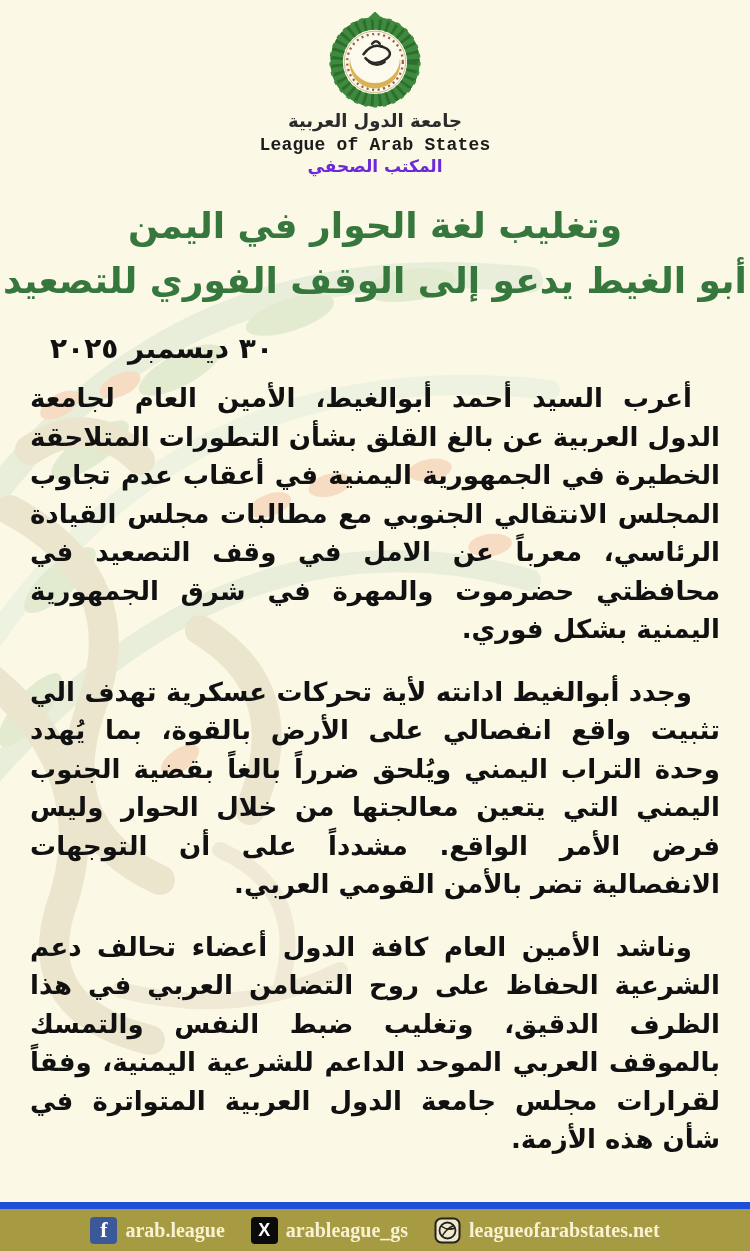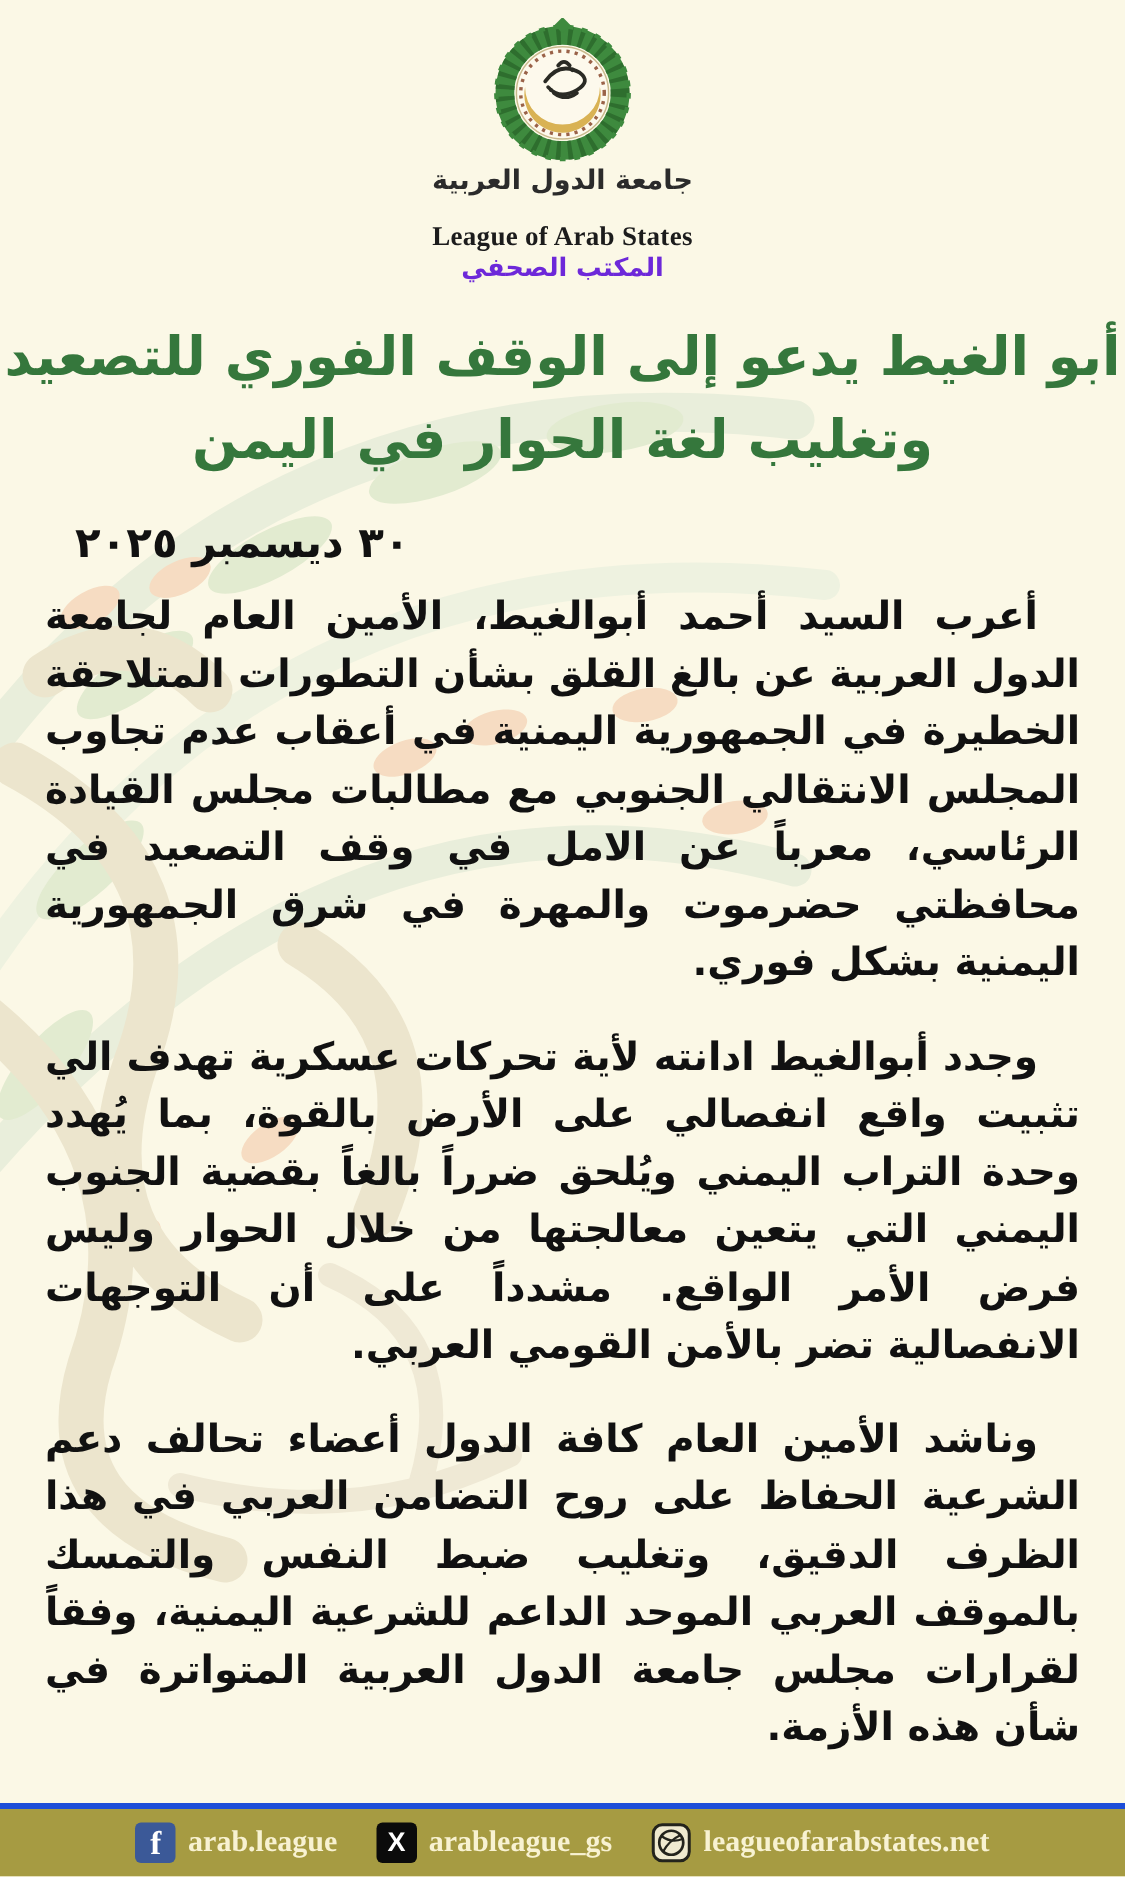--- a/index.html
+++ b/index.html
@@ -22,22 +22,22 @@
   .header { text-align:center; padding-top:12px; }
   .emblem { width:96px; height:96px; display:block; margin:0 auto; }
   .org-ar {
     font-size:18px; font-weight:bold; color:#2b2b2b;
     margin-top:2px; direction:rtl;
     font-family:"DejaVu Sans", sans-serif;
     text-align:center;
   }
   .org-en {
     font-size:18px; font-weight:bold; color:#1c1c1c;
-    font-family:Liberation Serif, serif;
-    margin-top:16px; letter-spacing:.2px;
+    font-family:Liberation Mono, monospace;
+    margin-top:4px; letter-spacing:.2px;
   }
   .office {
     font-size:17px; font-weight:bold; color:#6d28d9;
     margin-top:1px; direction:rtl;
   }
   
   .title {
     margin-top:22px;
     text-align:center; direction:rtl;
     color:#35773c; font-weight:bold;
@@ -61,21 +61,21 @@
     line-height:38.5px;
     text-align:justify;
     text-indent:28px;
     margin-bottom:24px;
   }
   
   .footer {
     position:absolute; left:0; bottom:0;
     width:750px; height:49px;
     background:#a69b42;
-    border-top:4px solid #1d4ed8;
+    border-top:7px solid #1d4ed8;
     display:flex; align-items:center; justify-content:center;
     gap:26px;
     z-index:2;
   }
   .social {
     display:flex; align-items:center; gap:8px;
     color:#f8f2d2;
     font-family:"Liberation Serif", serif;
     font-weight:bold; font-size:20px;
     cursor:pointer; white-space:nowrap;
@@ -168,22 +168,22 @@
       </g>
       <circle cx="57" cy="36" r="1.6" fill="#2a2a24"></circle>
       <circle cx="42" cy="50" r="1.4" fill="#2a2a24"></circle>
     </svg>
     <div class="org-ar">جامعة الدول العربية</div>
     <div class="org-en">League of Arab States</div>
     <div class="office">المكتب الصحفي</div>
   </div>
 
   <div class="title">
+    <div>وتغليب لغة الحوار في اليمن</div>
     <div>أبو الغيط يدعو إلى الوقف الفوري للتصعيد</div>
-    <div>وتغليب لغة الحوار في اليمن</div>
   </div>
 
   <div class="date">٣٠ ديسمبر ٢٠٢٥</div>
 
   <div class="body-text">
     <p>أعرب السيد أحمد أبوالغيط، الأمين العام لجامعة الدول العربية عن بالغ القلق بشأن التطورات المتلاحقة الخطيرة في الجمهورية اليمنية في أعقاب عدم تجاوب المجلس الانتقالي الجنوبي مع مطالبات مجلس القيادة الرئاسي، معرباً عن الامل في وقف التصعيد في محافظتي حضرموت والمهرة في شرق الجمهورية اليمنية بشكل فوري.</p>
     <p>وجدد أبوالغيط ادانته لأية تحركات عسكرية تهدف الي تثبيت واقع انفصالي على الأرض بالقوة، بما يُهدد وحدة التراب اليمني ويُلحق ضرراً بالغاً بقضية الجنوب اليمني التي يتعين معالجتها من خلال الحوار وليس فرض الأمر الواقع. مشدداً على أن التوجهات الانفصالية تضر بالأمن القومي العربي.</p>
     <p>وناشد الأمين العام كافة الدول أعضاء تحالف دعم الشرعية الحفاظ على روح التضامن العربي في هذا الظرف الدقيق، وتغليب ضبط النفس والتمسك بالموقف العربي الموحد الداعم للشرعية اليمنية، وفقاً لقرارات مجلس جامعة الدول العربية المتواترة في شأن هذه الأزمة.</p>
   </div>
 

